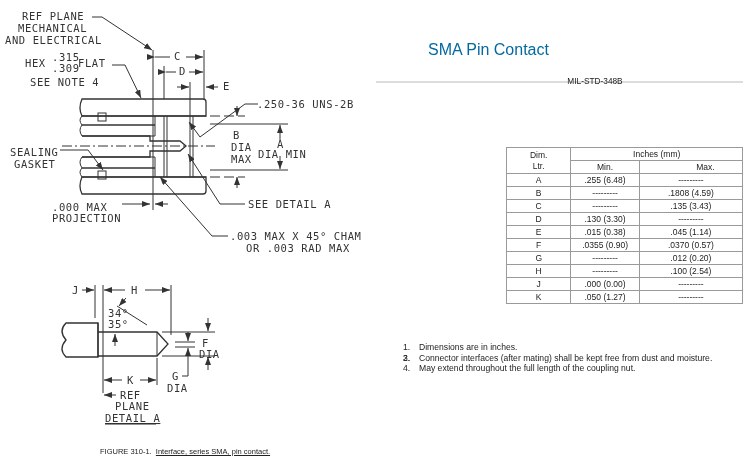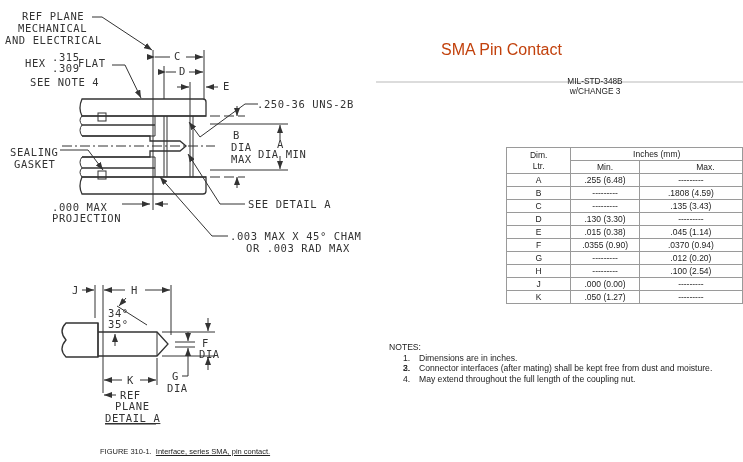--- a/index.html
+++ b/index.html
@@ -2,21 +2,21 @@
 <html><head>
 <meta charset="utf-8">
 <style>
   html, body { margin:0; padding:0; background:#ffffff; }
   body { width:743px; height:462px; position:relative; overflow:hidden; font-family:"Liberation Sans", sans-serif; color:#222; }
   #drawing { position:absolute; left:0; top:0; width:743px; height:462px; }
   .cad { font-family:"DejaVu Sans Mono", monospace; font-size:10.5px; fill:#333; letter-spacing:0.6px; }
   .ln { stroke:#333; stroke-width:1; fill:none; }
   .thick { stroke:#333; stroke-width:1.3; fill:none; }
   .hatch { stroke:#444; stroke-width:0.8; }
-  .title { position:absolute; left:428px; top:41px; font-size:16px; color:#c2410c;margin-left:13px; }
+  .title { position:absolute; left:428px; top:41px; font-size:16px; color:#0369a1; }
   .sep { position:absolute; left:376px; top:81px; width:367px; height:2px; background:#dcdcdc; }
   .std { position:absolute; left:520px; top:76px; width:150px; text-align:center; font-size:8.3px; line-height:10px; color:#222; }
   table.dims { position:absolute; left:506px; top:147px; border-collapse:collapse; font-size:8.5px; color:#222; }
   table.dims td, table.dims th { border:1px solid #9a9a9a; padding:0 3px; height:12px; line-height:11px; text-align:center; font-weight:normal; }
   table.dims .c0 { width:58px;margin-top:28px; }
   table.dims .c1 { width:62px; }
   table.dims .c2 { width:68px;padding-left:32px; }
   .notes { position:absolute; left:389px; top:342px; font-size:8.6px; line-height:10.5px; color:#222; }
   .notes ol { margin:0; padding:0 0 0 14px; list-style:none; }
   .notes li { position:relative; padding-left:16px; }
@@ -179,21 +179,20 @@
     <text class="cad" x="105" y="422" text-decoration="underline">DETAIL A</text>
     <line x1="105" y1="424" x2="156" y2="424" class="ln"></line>
   </g>
 </svg>
 
 <div class="title">SMA Pin Contact</div>
 <div class="sep"></div>
 
 <div class="std">
   <div>MIL-STD-348B</div>
-  <div>w/CHANGE 3</div>
 </div>
 
 <table class="dims">
   <thead>
     <tr>
       <th class="c0" rowspan="2">
         <div>Dim.</div>
         <div>Ltr.</div>
       </th>
       <th colspan="2">Inches (mm)</th>
@@ -225,21 +224,21 @@
         <td>---------</td>
       </tr>
       <tr>
         <td>E</td>
         <td>.015 (0.38)</td>
         <td>.045 (1.14)</td>
       </tr>
       <tr>
         <td>F</td>
         <td>.0355 (0.90)</td>
-        <td>.0370 (0.94)</td>
+        <td>.0370 (0.57)</td>
       </tr>
       <tr>
         <td>G</td>
         <td>---------</td>
         <td>.012 (0.20)</td>
       </tr>
       <tr>
         <td>H</td>
         <td>---------</td>
         <td>.100 (2.54)</td>
@@ -251,21 +250,20 @@
       </tr>
       <tr>
         <td>K</td>
         <td>.050 (1.27)</td>
         <td>---------</td>
       </tr>
     </tbody>
 </table>
 
 <div class="notes">
-  <div>NOTES:</div>
   <ol id="notes-list">
       <li><span class="n">1.</span><span>Dimensions are in inches.</span></li>
       <li><span class="n">2.</span></li>
       <li><span class="n">3.</span><span>Connector interfaces (after mating) shall be kept free from dust and moisture.</span></li>
       <li><span class="n">4.</span><span>May extend throughout the full length of the coupling nut.</span></li>
     </ol>
 </div>
 
 <div class="caption">
   <span>FIGURE 310-1.</span>&nbsp;

